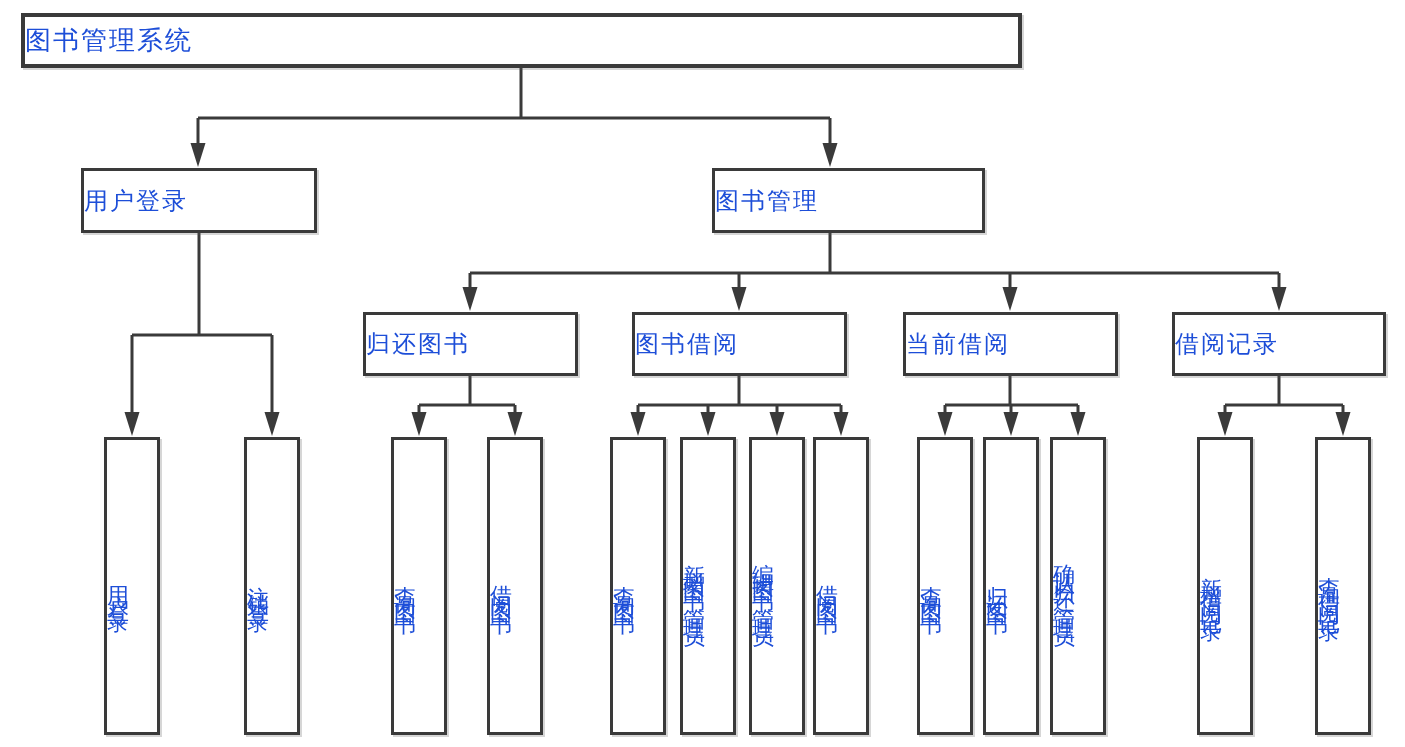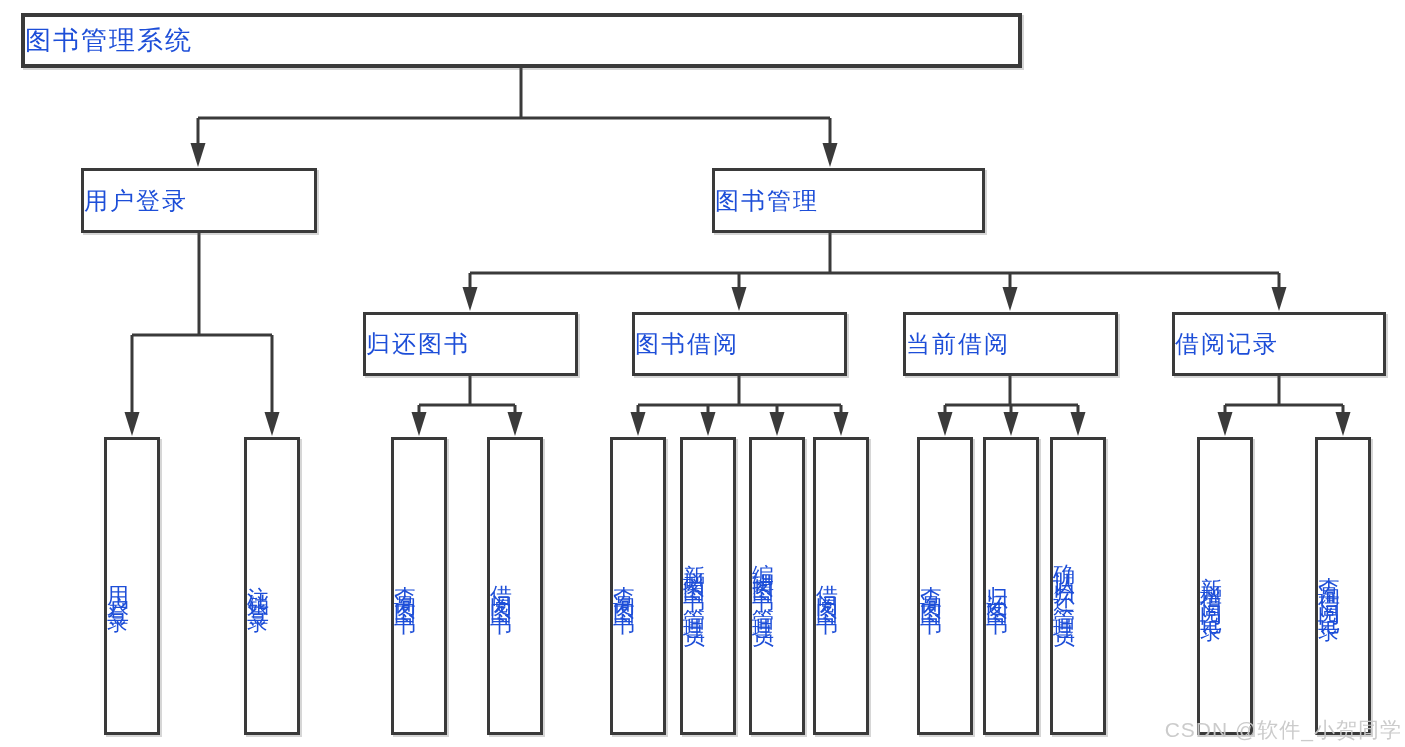--- a/index.html
+++ b/index.html
@@ -135,15 +135,14 @@
   <div class="box leaf" style="left:1050px;">
     <span class="vtext">确认归还（管理员）</span>
   </div>
   <div class="box leaf" style="left:1197px;">
     <span class="vtext">新增借阅记录</span>
   </div>
   <div class="box leaf" style="left:1315px;">
     <span class="vtext">查询借阅记录</span>
   </div>
 
-  <div class="watermark">CSDN @软件_小贺同学</div>
 
 </div>
 
 </body></html>

